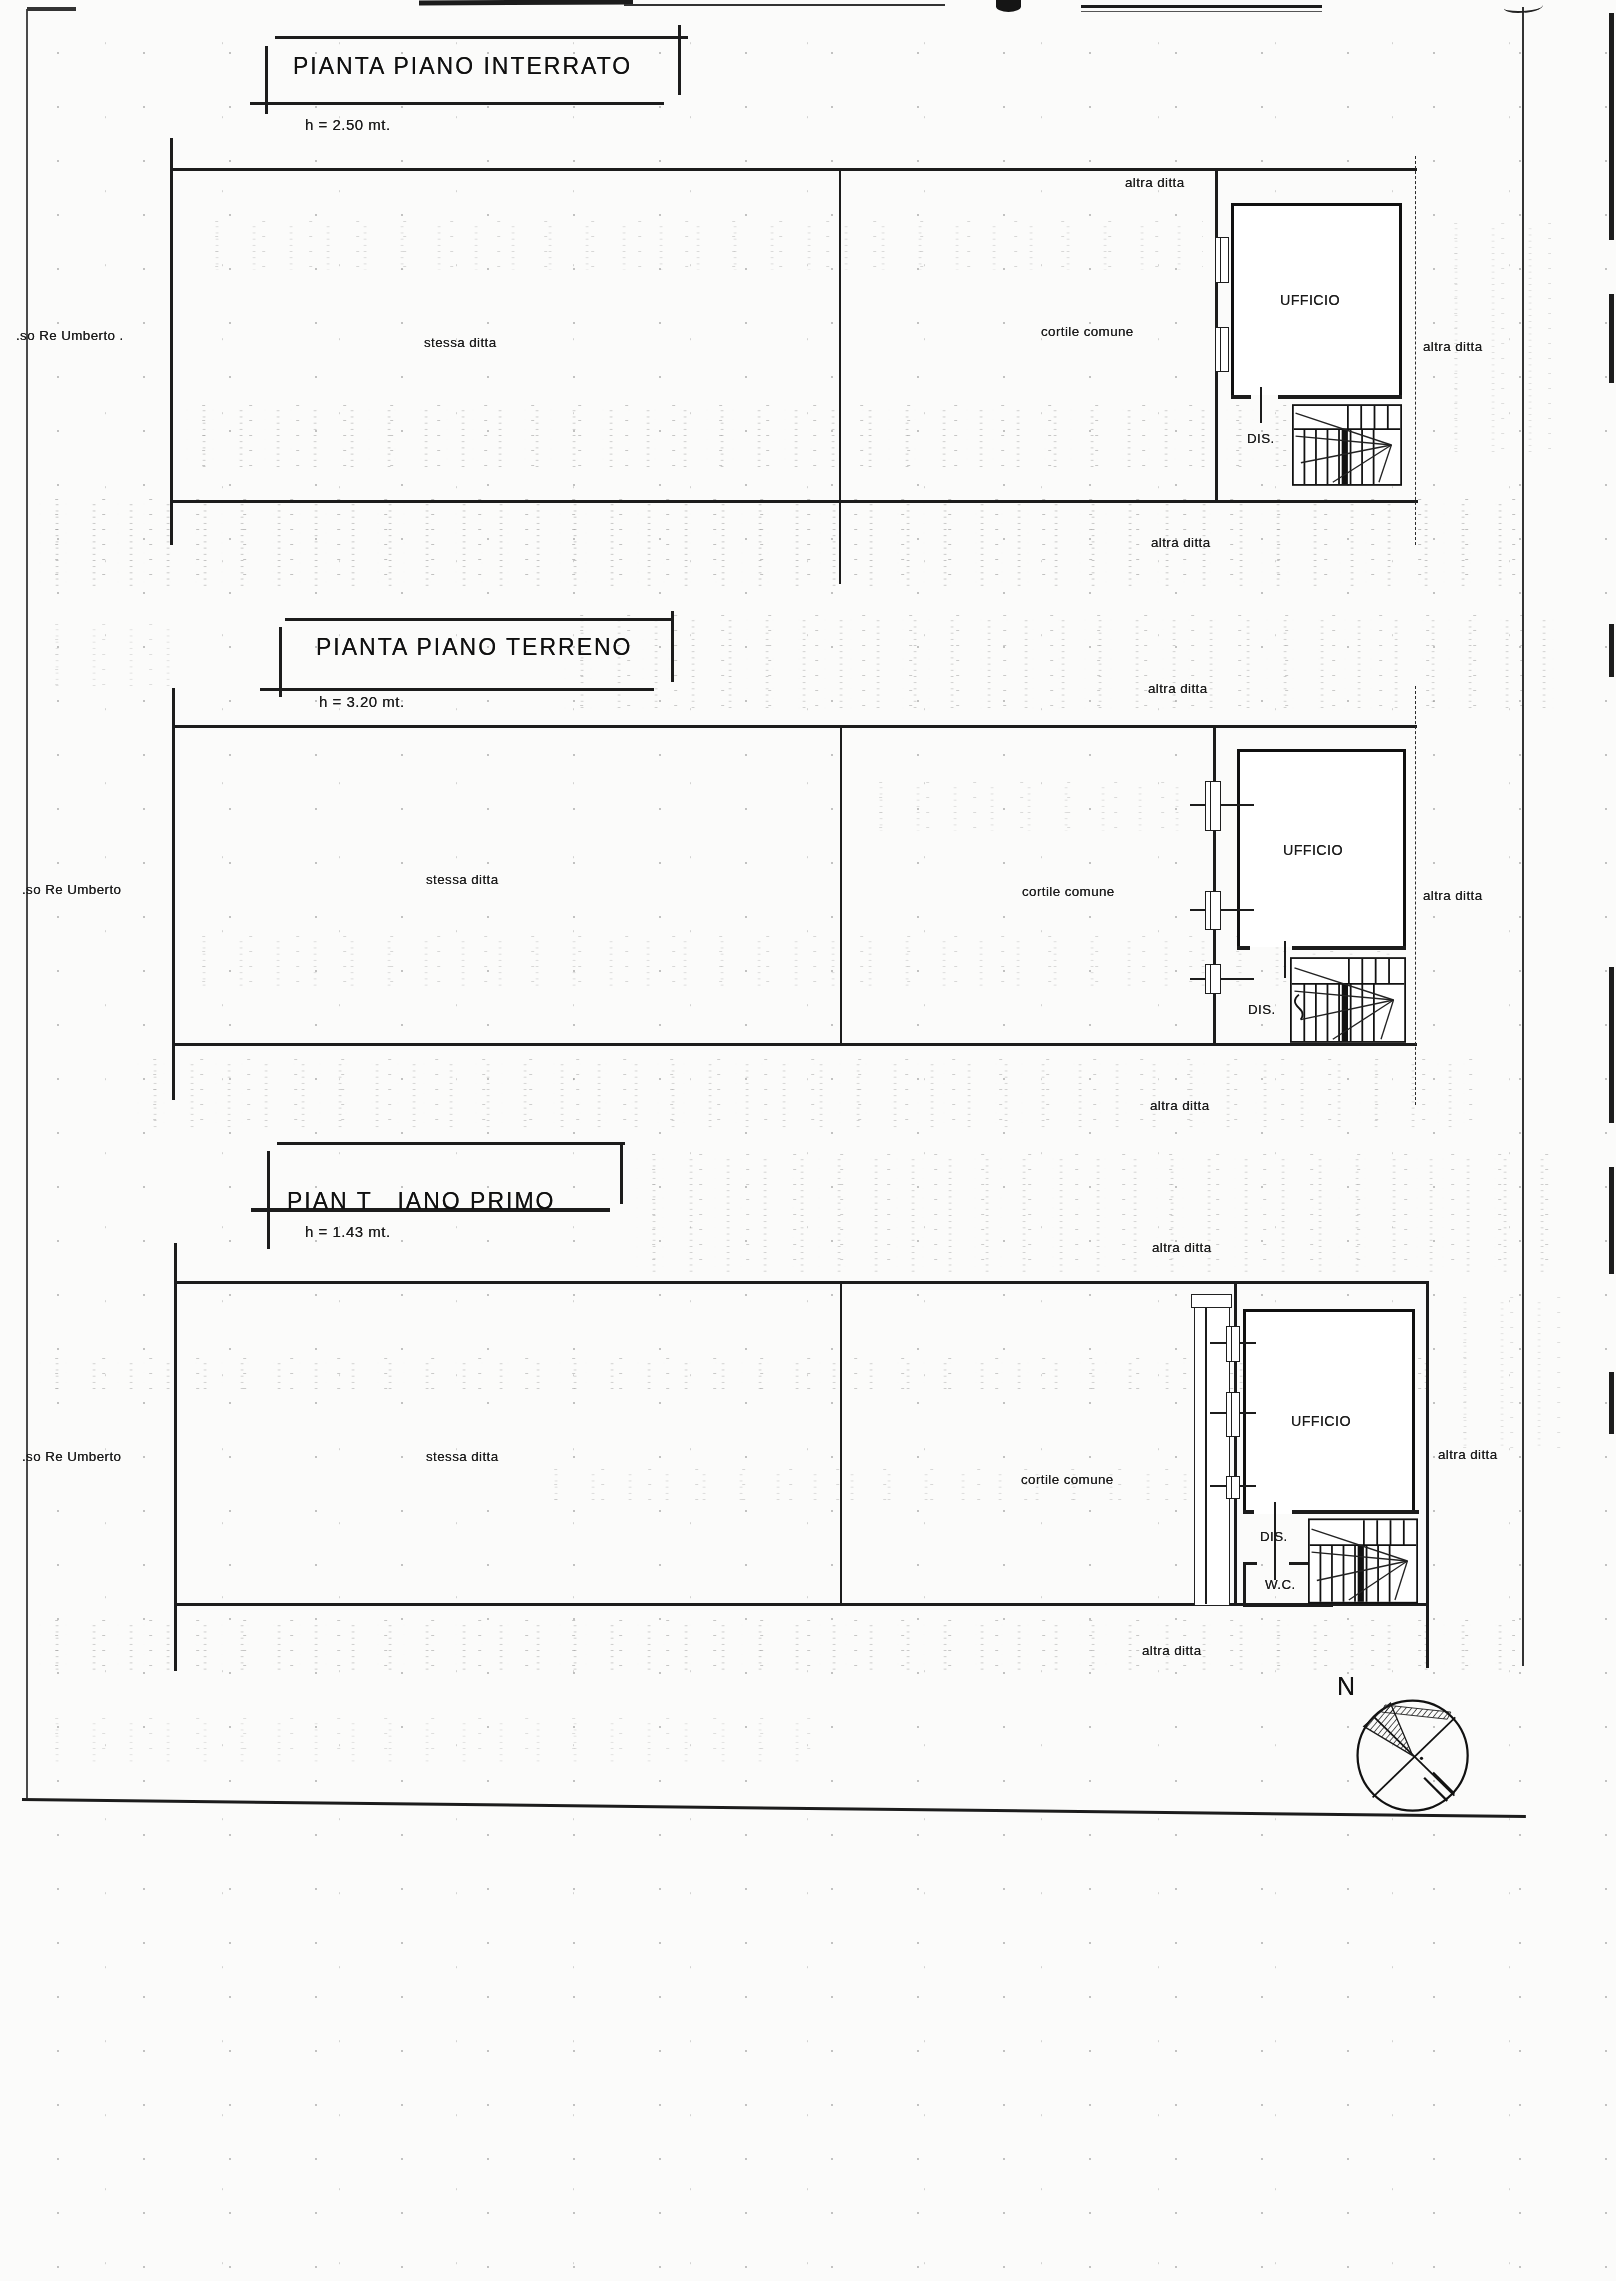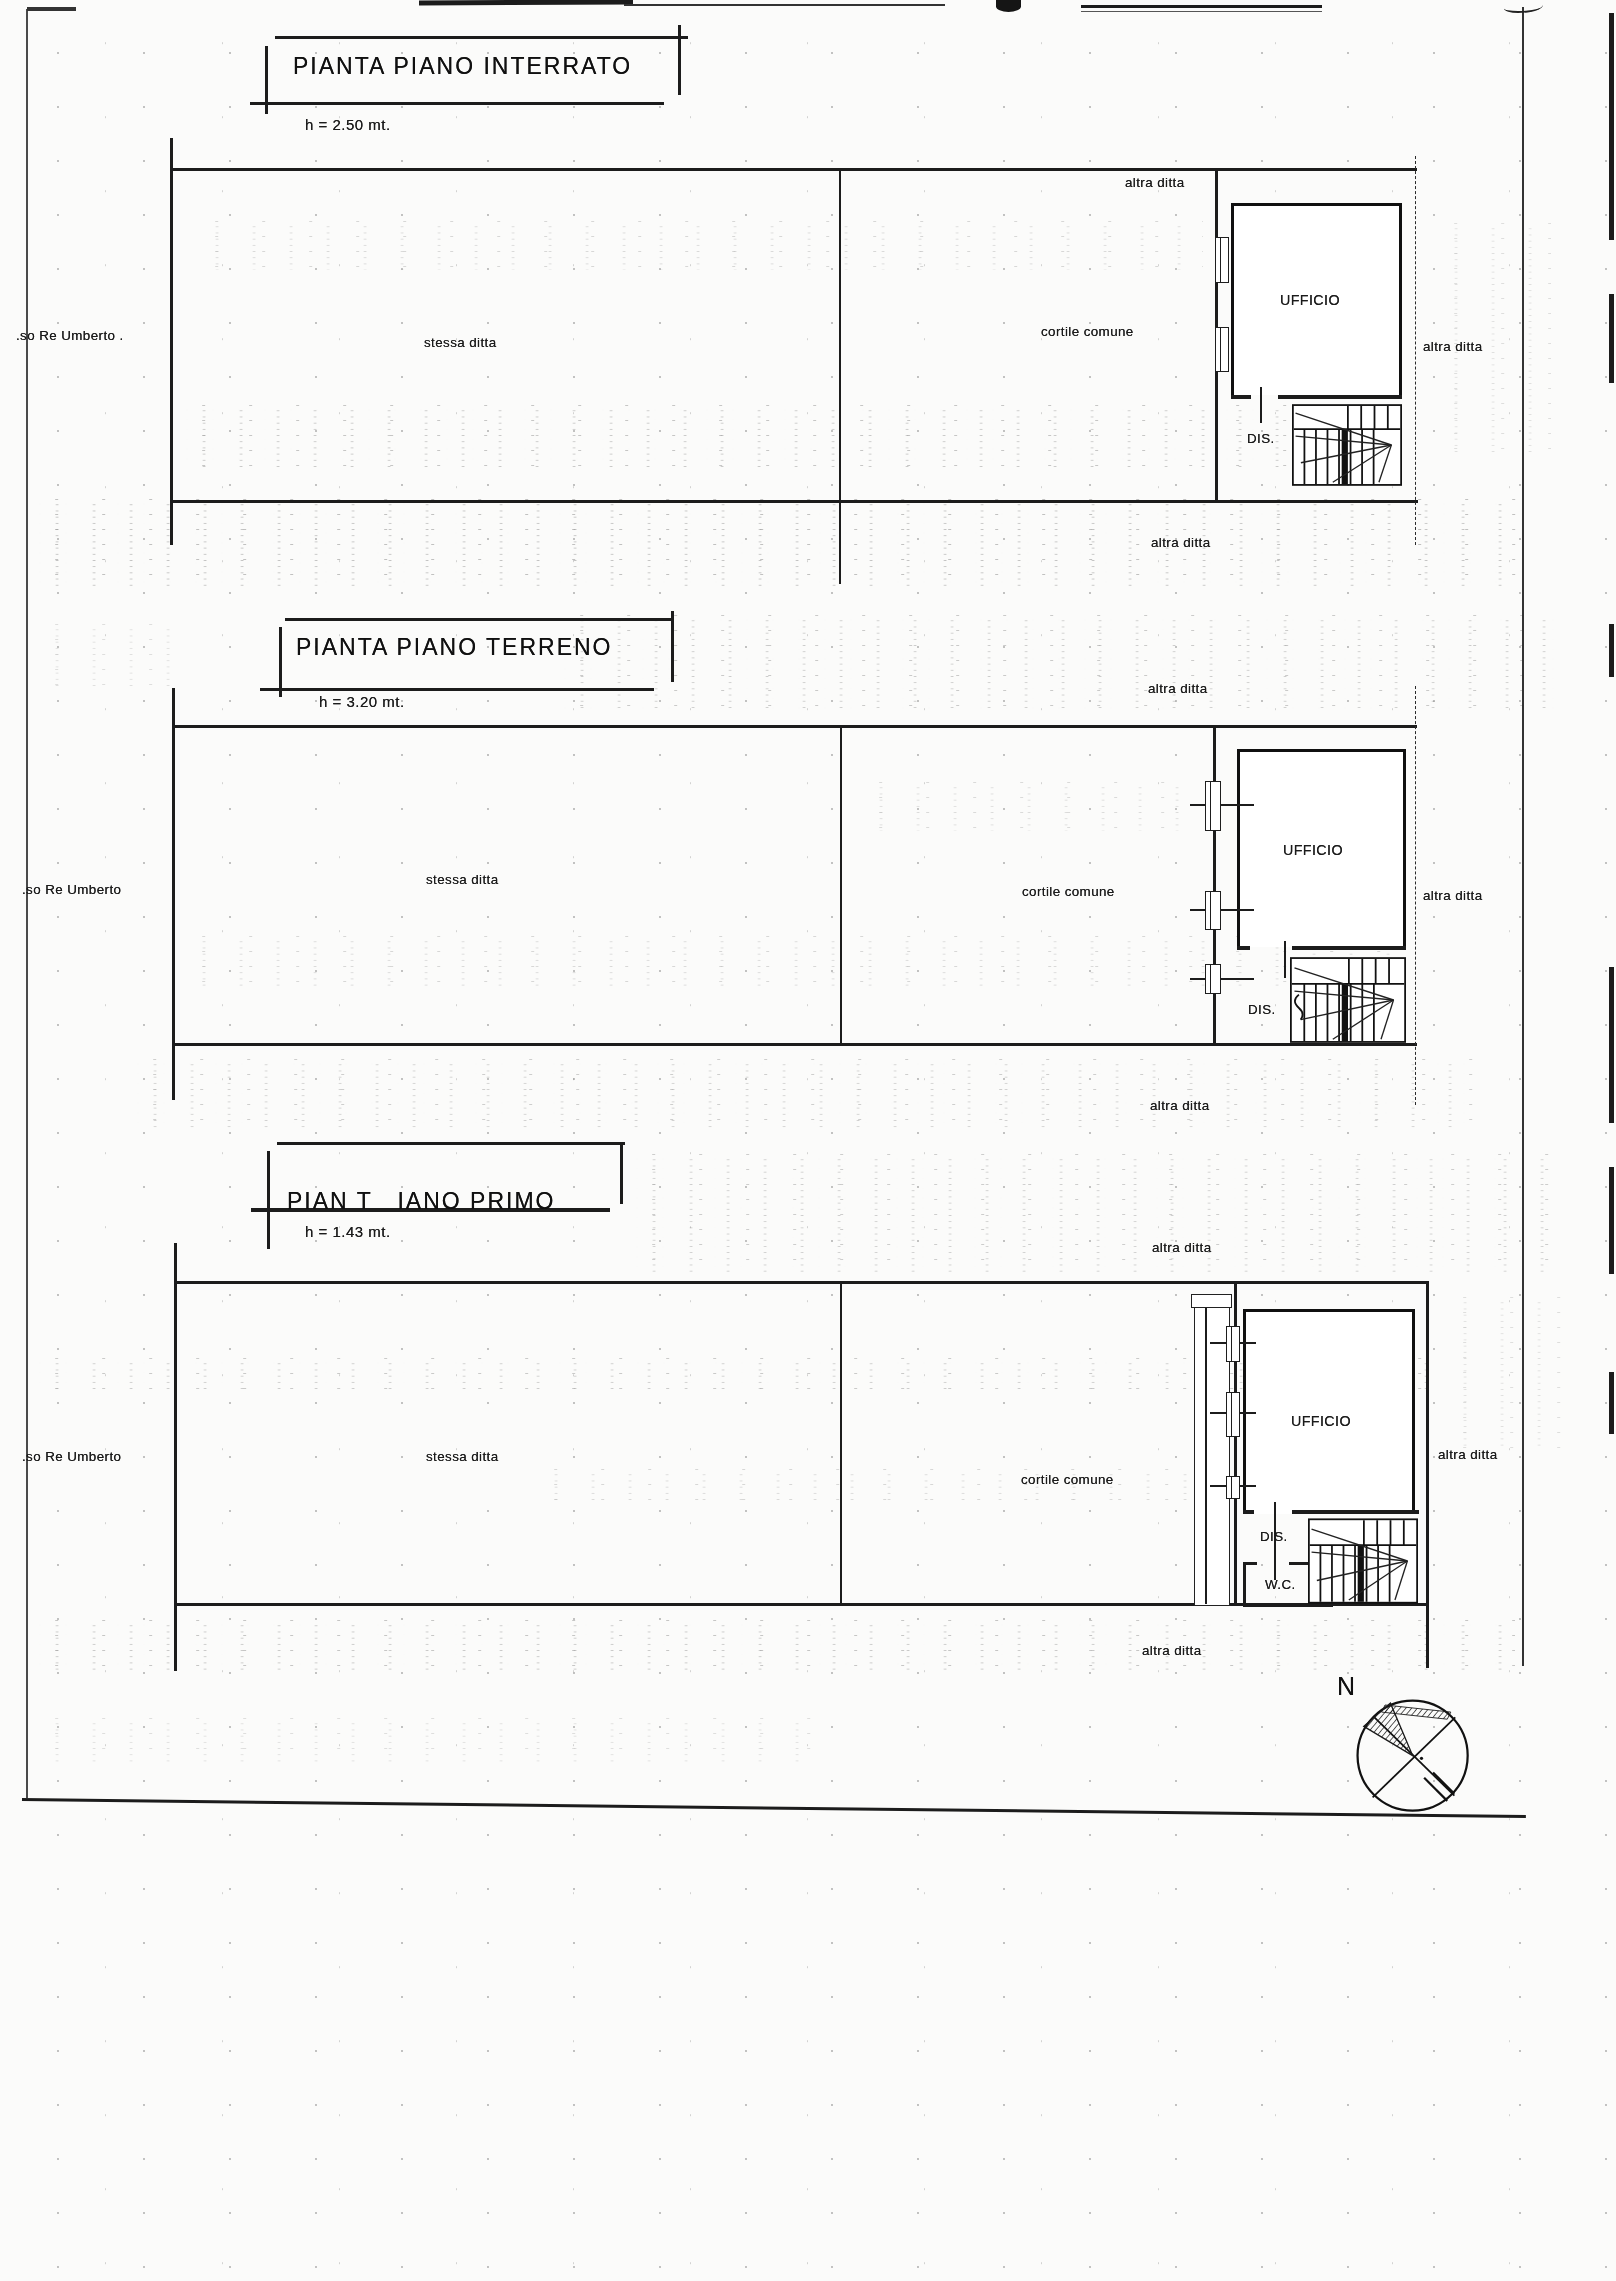--- a/index.html
+++ b/index.html
@@ -117,21 +117,21 @@
       <line x1="112" y1="46" x2="10" y2="66"></line>
         <line x1="112" y1="46" x2="46" y2="88"></line>
       <line x1="112" y1="46" x2="98" y2="88"></line>
     </g>
   </svg>
 
   <div class="ln" style="left:285px;top:618px;width:389px;height:2.7px"></div>
   <div class="ln" style="left:260px;top:688px;width:394px;height:2.7px"></div>
   <div class="ln" style="left:279px;top:627px;width:2.7px;height:70px"></div>
   <div class="ln" style="left:671px;top:611px;width:2.7px;height:71px"></div>
-  <div class="lbl title" style="left:296px;top:634px">PIANTA PIANO TERRENO</div>
+  <div class="lbl title" style="left:316px;top:634px">PIANTA PIANO TERRENO</div>
   <div class="lbl hnote" style="left:304px;top:693px">h = 3.20 mt.</div>
 
   <div class="lbl" style="left:1148px;top:681px">altra ditta</div>
   <div class="ln" style="left:172px;top:688px;width:2.7px;height:412px"></div>
   <div class="ln" style="left:172px;top:725px;width:1245px;height:2.7px"></div>
   <div class="ln" style="left:172px;top:1043px;width:1245px;height:2.7px"></div>
   <div class="ln" style="left:840px;top:725px;width:1.8px;height:319px"></div>
   <div class="dash" style="left:1415px;top:686px;height:419px"></div>
 
   <div class="lbl" style="left:22px;top:882px">.so Re Umberto</div>

